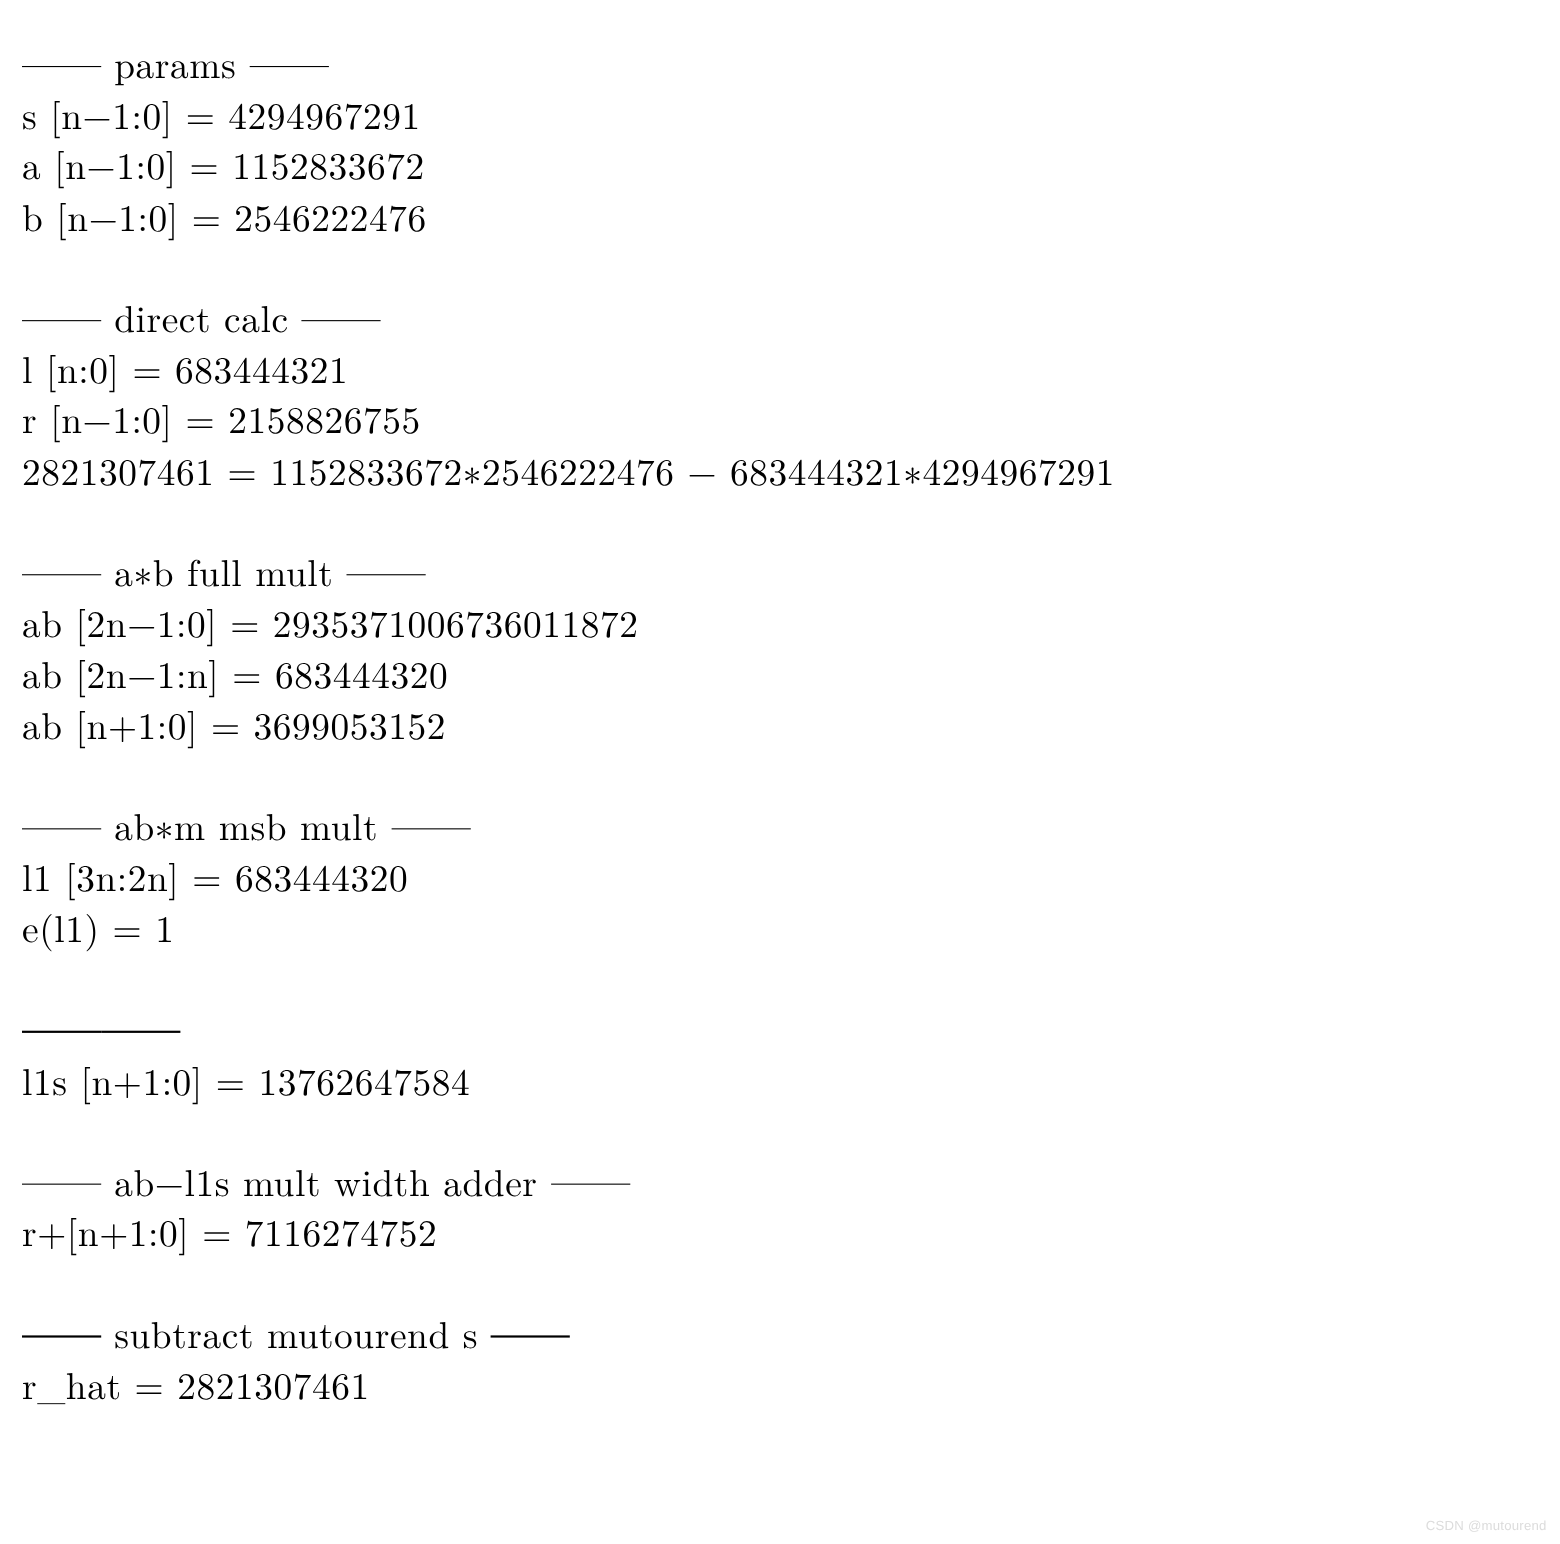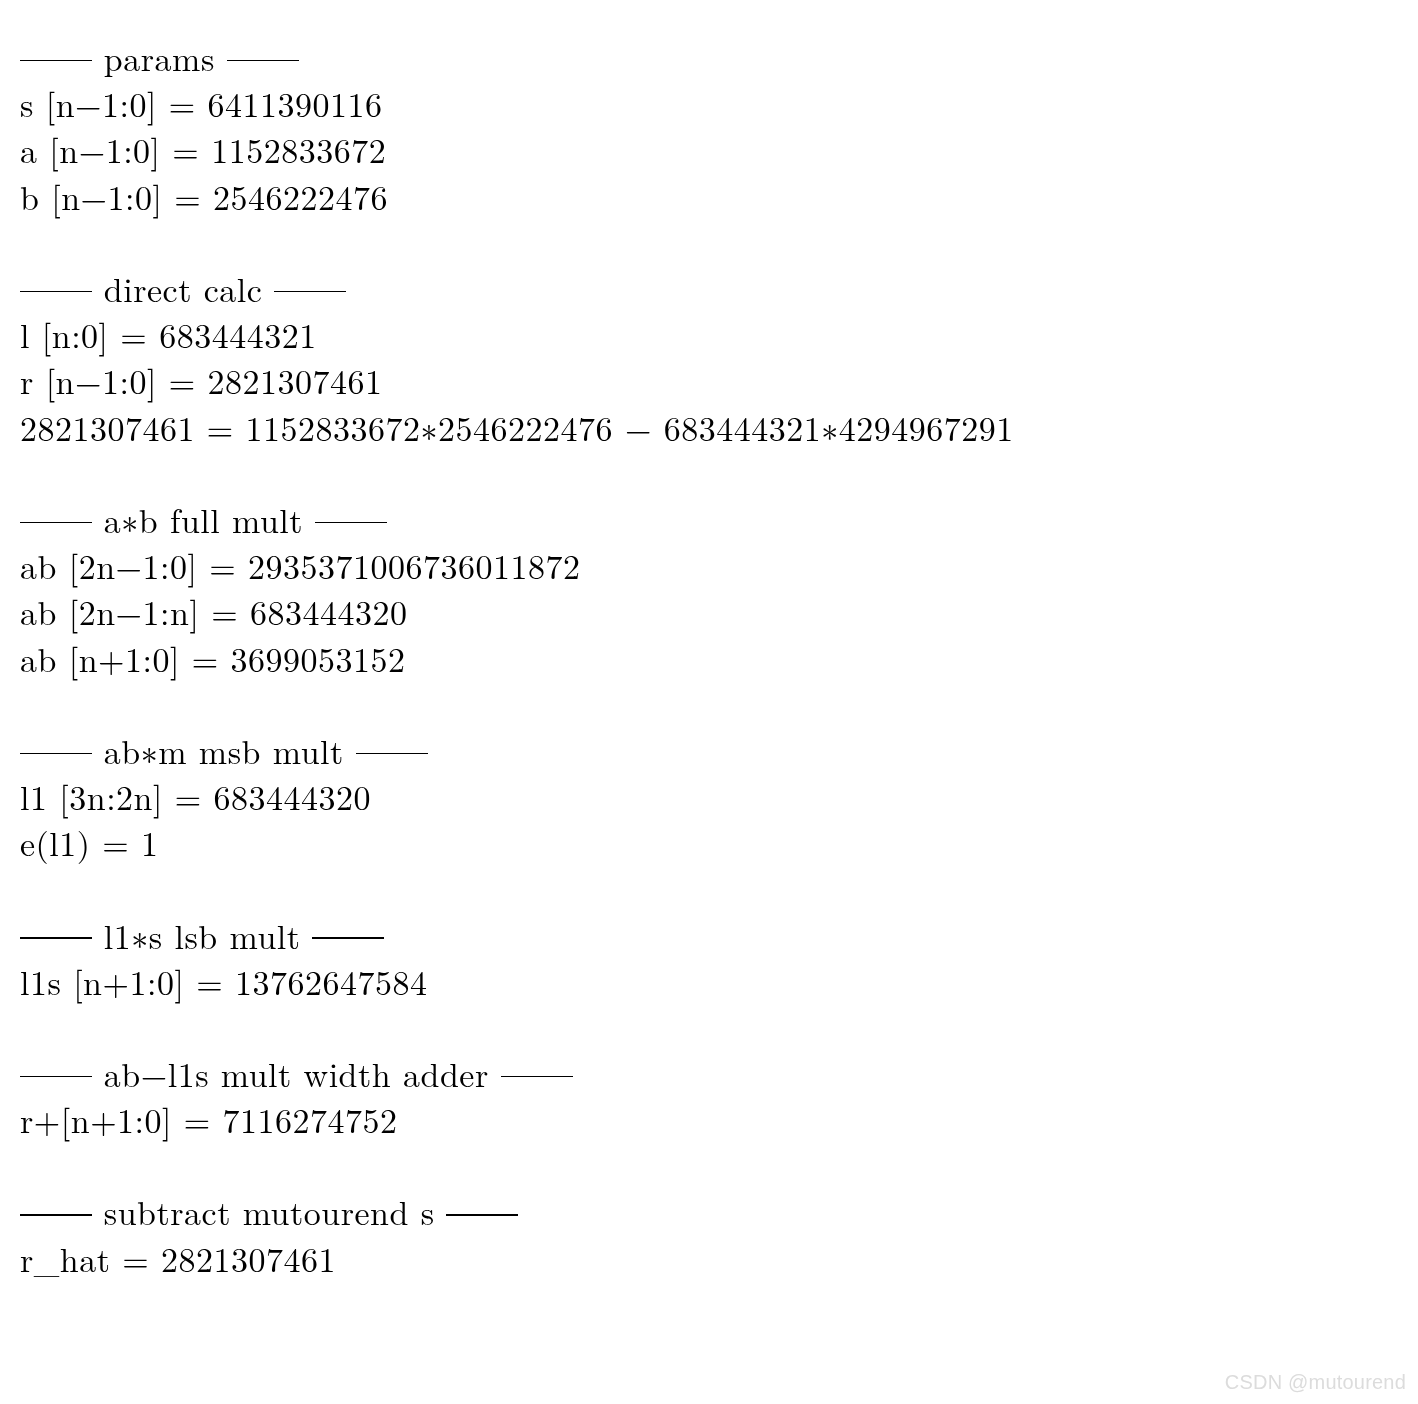--- a/index.html
+++ b/index.html
@@ -32,58 +32,58 @@
     margin-top: -6px;
   }
   .spacer {
     height: 46px;
   }
   .watermark {
     position: absolute;
     right: 12px;
     bottom: 10px;
     font-family: Arial, sans-serif;
-    font-size: 20px;
+    font-size: 12px;
     color: #dcdcdc;
     letter-spacing: 0.2px;
   }
 </style>
 </head>
 <body>
 
 <div class="page">
 
   <div class="line"><span class="dash"></span><span> params </span><span class="dash"></span></div>
-  <div class="line">s [n−1:0] = 6411390116</div>
+  <div class="line">s [n−1:0] = 4294967291</div>
   <div class="line">a [n−1:0] = 1152833672</div>
   <div class="line">b [n−1:0] = 2546222476</div>
 
   <div class="spacer"></div>
 
   <div class="line"><span class="dash"></span><span> direct calc </span><span class="dash"></span></div>
   <div class="line">l [n:0] = 683444321</div>
-  <div class="line">r [n−1:0] = 2821307461</div>
+  <div class="line">r [n−1:0] = 2158826755</div>
   <div class="line">2821307461 = 1152833672∗2546222476 − 683444321∗4294967291</div>
 
   <div class="spacer"></div>
 
   <div class="line"><span class="dash"></span><span> a∗b full mult </span><span class="dash"></span></div>
   <div class="line">ab [2n−1:0] = 2935371006736011872</div>
   <div class="line">ab [2n−1:n] = 683444320</div>
   <div class="line">ab [n+1:0] = 3699053152</div>
 
   <div class="spacer"></div>
 
   <div class="line"><span class="dash"></span><span> ab∗m msb mult </span><span class="dash"></span></div>
   <div class="line">l1 [3n:2n] = 683444320</div>
   <div class="line">e(l1) = 1</div>
 
   <div class="spacer"></div>
 
-  <div class="line"><span class="dash"></span><span> l1∗s lsb mult </span><span class="dash"></span></div>
+  <div class="line"><span class="dash"></span><span class="dash"></span></div>
   <div class="line">l1s [n+1:0] = 13762647584</div>
 
   <div class="spacer"></div>
 
   <div class="line"><span class="dash"></span><span> ab−l1s mult width adder </span><span class="dash"></span></div>
   <div class="line">r+[n+1:0] = 7116274752</div>
 
   <div class="spacer"></div>
 
   <div class="line"><span class="dash"></span><span> subtract mutourend s </span><span class="dash"></span></div>

